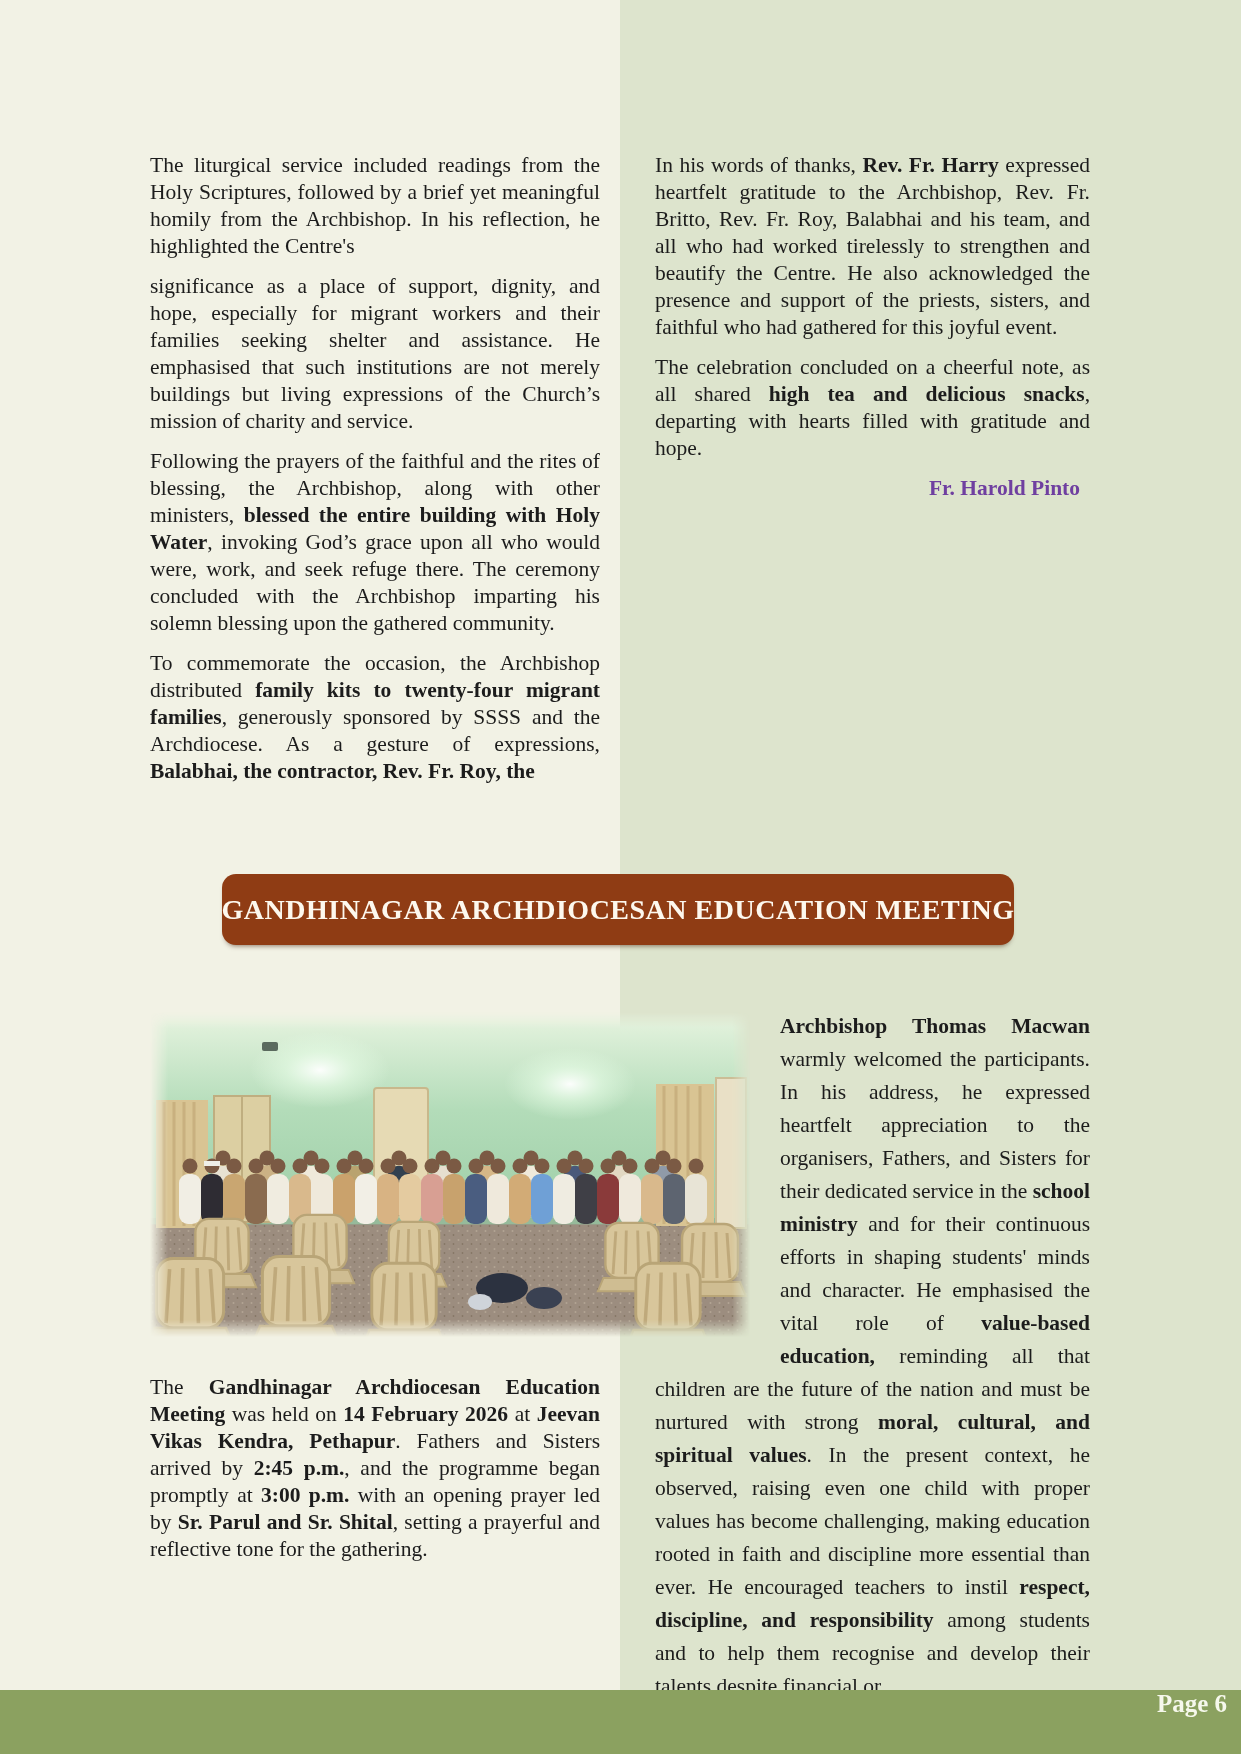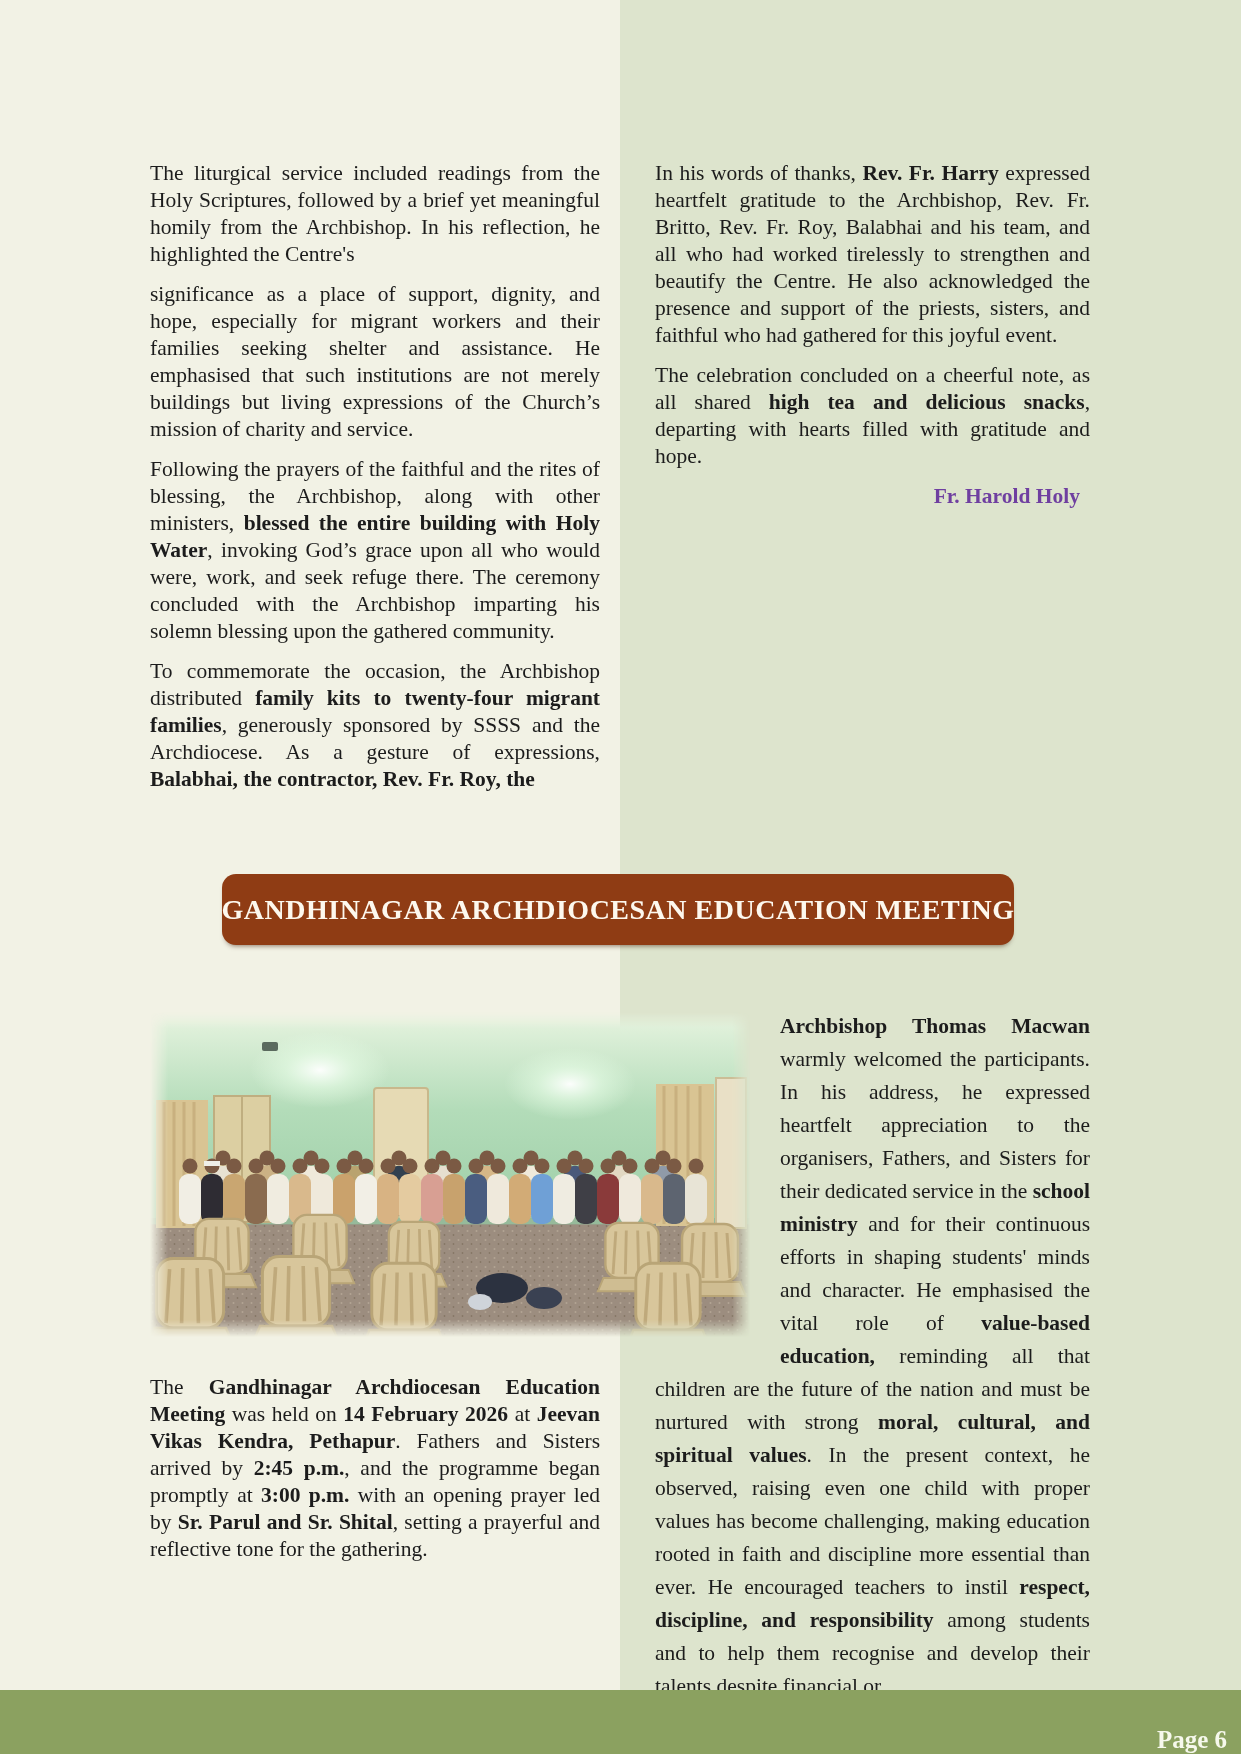--- a/index.html
+++ b/index.html
@@ -3,21 +3,21 @@
 <meta charset="utf-8">
 <style>
   html,body{margin:0;padding:0}
   body{
     width:1241px;height:1754px;position:relative;overflow:hidden;
     background:#f2f2e5;color:#1c1c1c;
     font-family:"Liberation Serif",serif;
   }
   .half-right{position:absolute;left:620px;top:0;width:621px;height:1754px;background:#dde4cd}
   .col{position:absolute;top:150px;font-size:21.5px;line-height:27px;text-align:justify}
-  .col p{margin:10px 0 13px 0}
+  .col p{margin:2px 0 13px 0}
   .col-left{left:150px;width:450px}
   .col-right{left:655px;width:435px}
   .signature{text-align:right;font-weight:bold;color:#6f3fa0;margin-top:6px;padding-right:10px;font-size:21.5px}
   .banner{
     position:absolute;left:222px;top:874px;width:792px;height:71px;
     background:#8f3c14;border-radius:14px;
     display:flex;align-items:center;justify-content:center;
     box-shadow:0 4px 5px -3px rgba(61,24,4,.55);
   }
   .banner span{color:#fdf8ee;font-weight:bold;font-size:28px;letter-spacing:.5px;white-space:nowrap}
@@ -28,40 +28,40 @@
     -webkit-mask-composite:source-in;
     mask-image:linear-gradient(90deg,transparent 0,#000 18px,#000 582px,transparent 600px),
                linear-gradient(180deg,transparent 0,#000 16px,#000 308px,transparent 325px);
     mask-composite:intersect;
   }
   .caption{position:absolute;left:150px;top:1352px;width:450px;font-size:21.5px;line-height:27px;text-align:justify}
   .edu-body{position:absolute;left:655px;top:1010px;width:435px;font-size:21.5px;line-height:33px;text-align:justify}
   .edu-spacer{float:left;width:125px;height:352px}
   .footer{
     position:absolute;left:0;top:1690px;width:1241px;height:64px;background:#8ba160;
-    display:flex;align-items:flex-end;justify-content:flex-end;padding-right:14px;box-sizing:border-box;
+    display:flex;align-items:flex-start;justify-content:flex-end;padding-right:14px;box-sizing:border-box;
   }
   .footer span{color:#f6f8ec;font-weight:bold;font-size:25px}
 </style>
 </head>
 <body>
 
 <div class="half-right"></div>
 
 <div class="col col-left">
   <p><span>The liturgical service included readings from the Holy Scriptures, followed by a brief yet meaningful homily from the Archbishop. In his reflection, he highlighted the Centre's</span></p>
   <p><span>significance as a place of support, dignity, and hope, especially for migrant workers and their families seeking shelter and assistance. He emphasised that such institutions are not merely buildings but living expressions of the Church’s mission of charity and service.</span></p>
   <p><span>Following the prayers of the faithful and the rites of blessing, the Archbishop, along with other ministers, </span><b>blessed the entire building with Holy Water</b><span>, invoking God’s grace upon all who would were, work, and seek refuge there. The ceremony concluded with the Archbishop imparting his solemn blessing upon the gathered community.</span></p>
   <p><span>To commemorate the occasion, the Archbishop distributed </span><b>family kits to twenty-four migrant families</b><span>, generously sponsored by SSSS and the Archdiocese. As a gesture of expressions, </span><b>Balabhai, the contractor, Rev. Fr. Roy, the</b></p>
 </div>
 
 <div class="col col-right">
   <p><span>In his words of thanks, </span><b>Rev. Fr. Harry</b><span> expressed heartfelt gratitude to the Archbishop, Rev. Fr. Britto, Rev. Fr. Roy, Balabhai and his team, and all who had worked tirelessly to strengthen and beautify the Centre. He also acknowledged the presence and support of the priests, sisters, and faithful who had gathered for this joyful event.</span></p>
   <p><span>The celebration concluded on a cheerful note, as all shared </span><b>high tea and delicious snacks</b><span>, departing with hearts filled with gratitude and hope.</span></p>
-  <div class="signature">Fr. Harold Holy</div>
+  <div class="signature">Fr. Harold Pinto</div>
 </div>
 
 <div class="banner">
   <span>GANDHINAGAR ARCHDIOCESAN EDUCATION MEETING</span>
 </div>
 
 <div class="photo" title="Group photograph of Fathers, Sisters and lay participants standing in a green hall with plastic chairs in the foreground">
   <svg viewBox="0 0 600 325" width="600" height="325" xmlns="http://www.w3.org/2000/svg">
     <defs>
       <linearGradient id="wallg" x1="0" y1="0" x2="0" y2="1">

